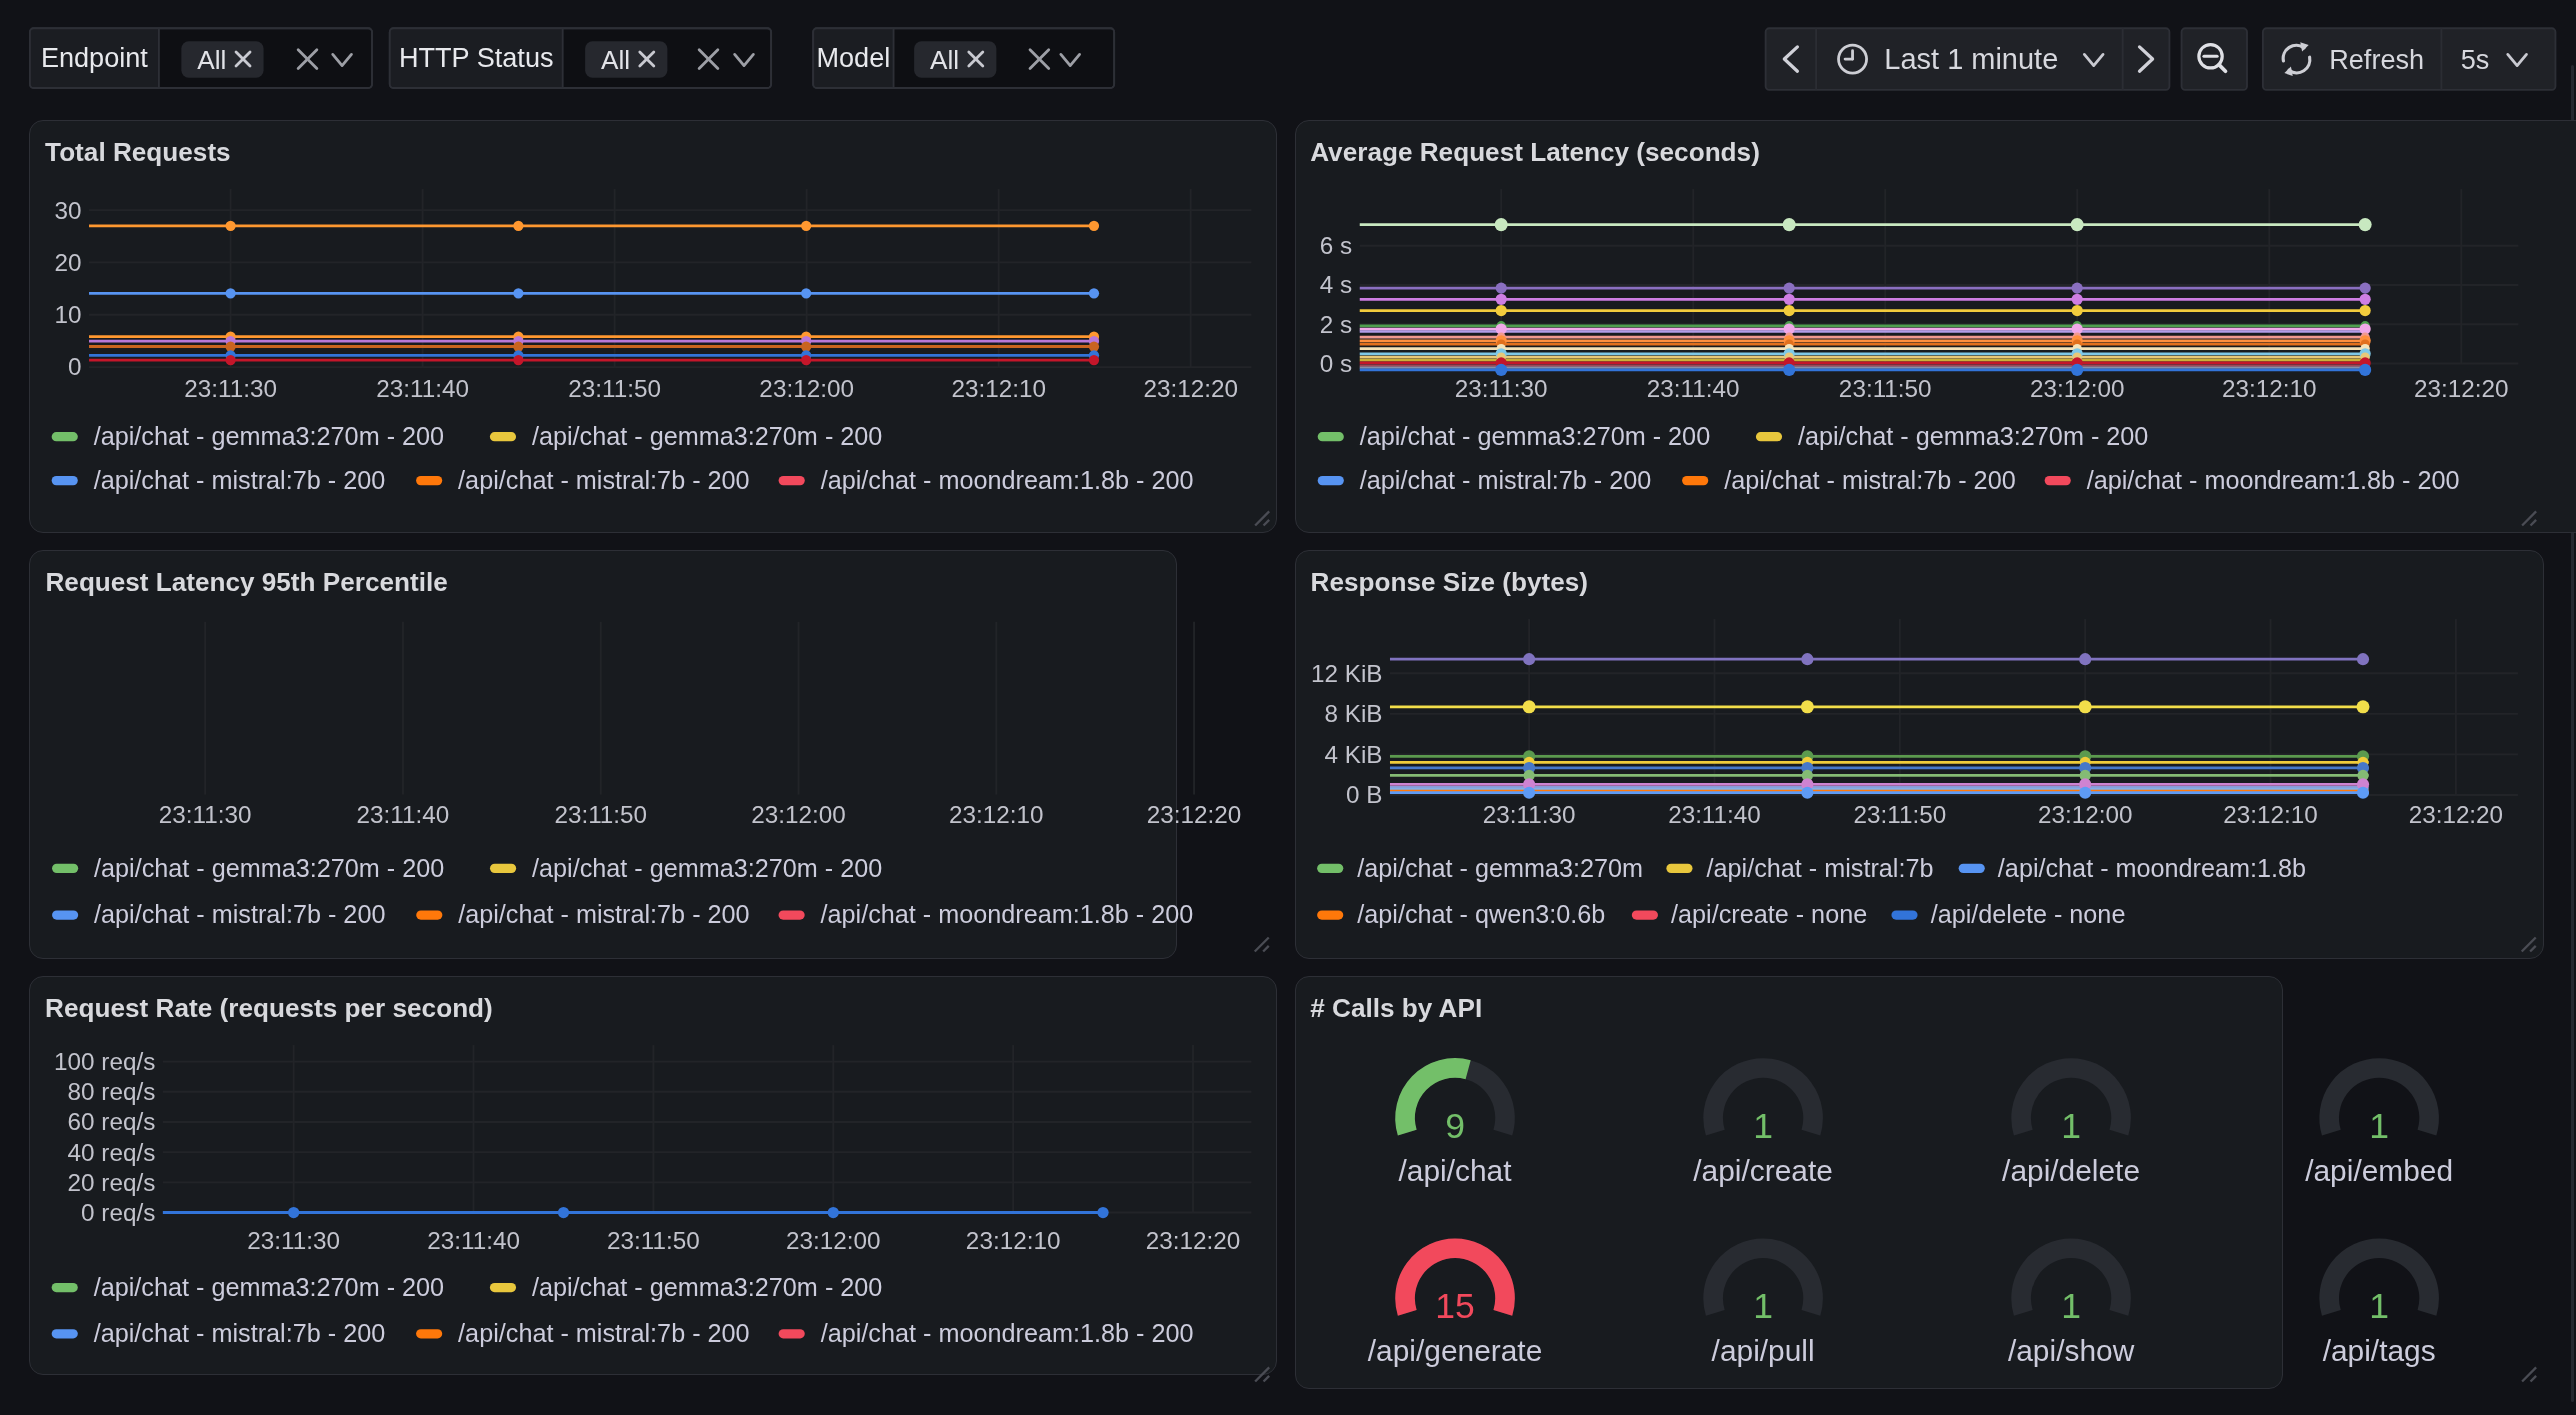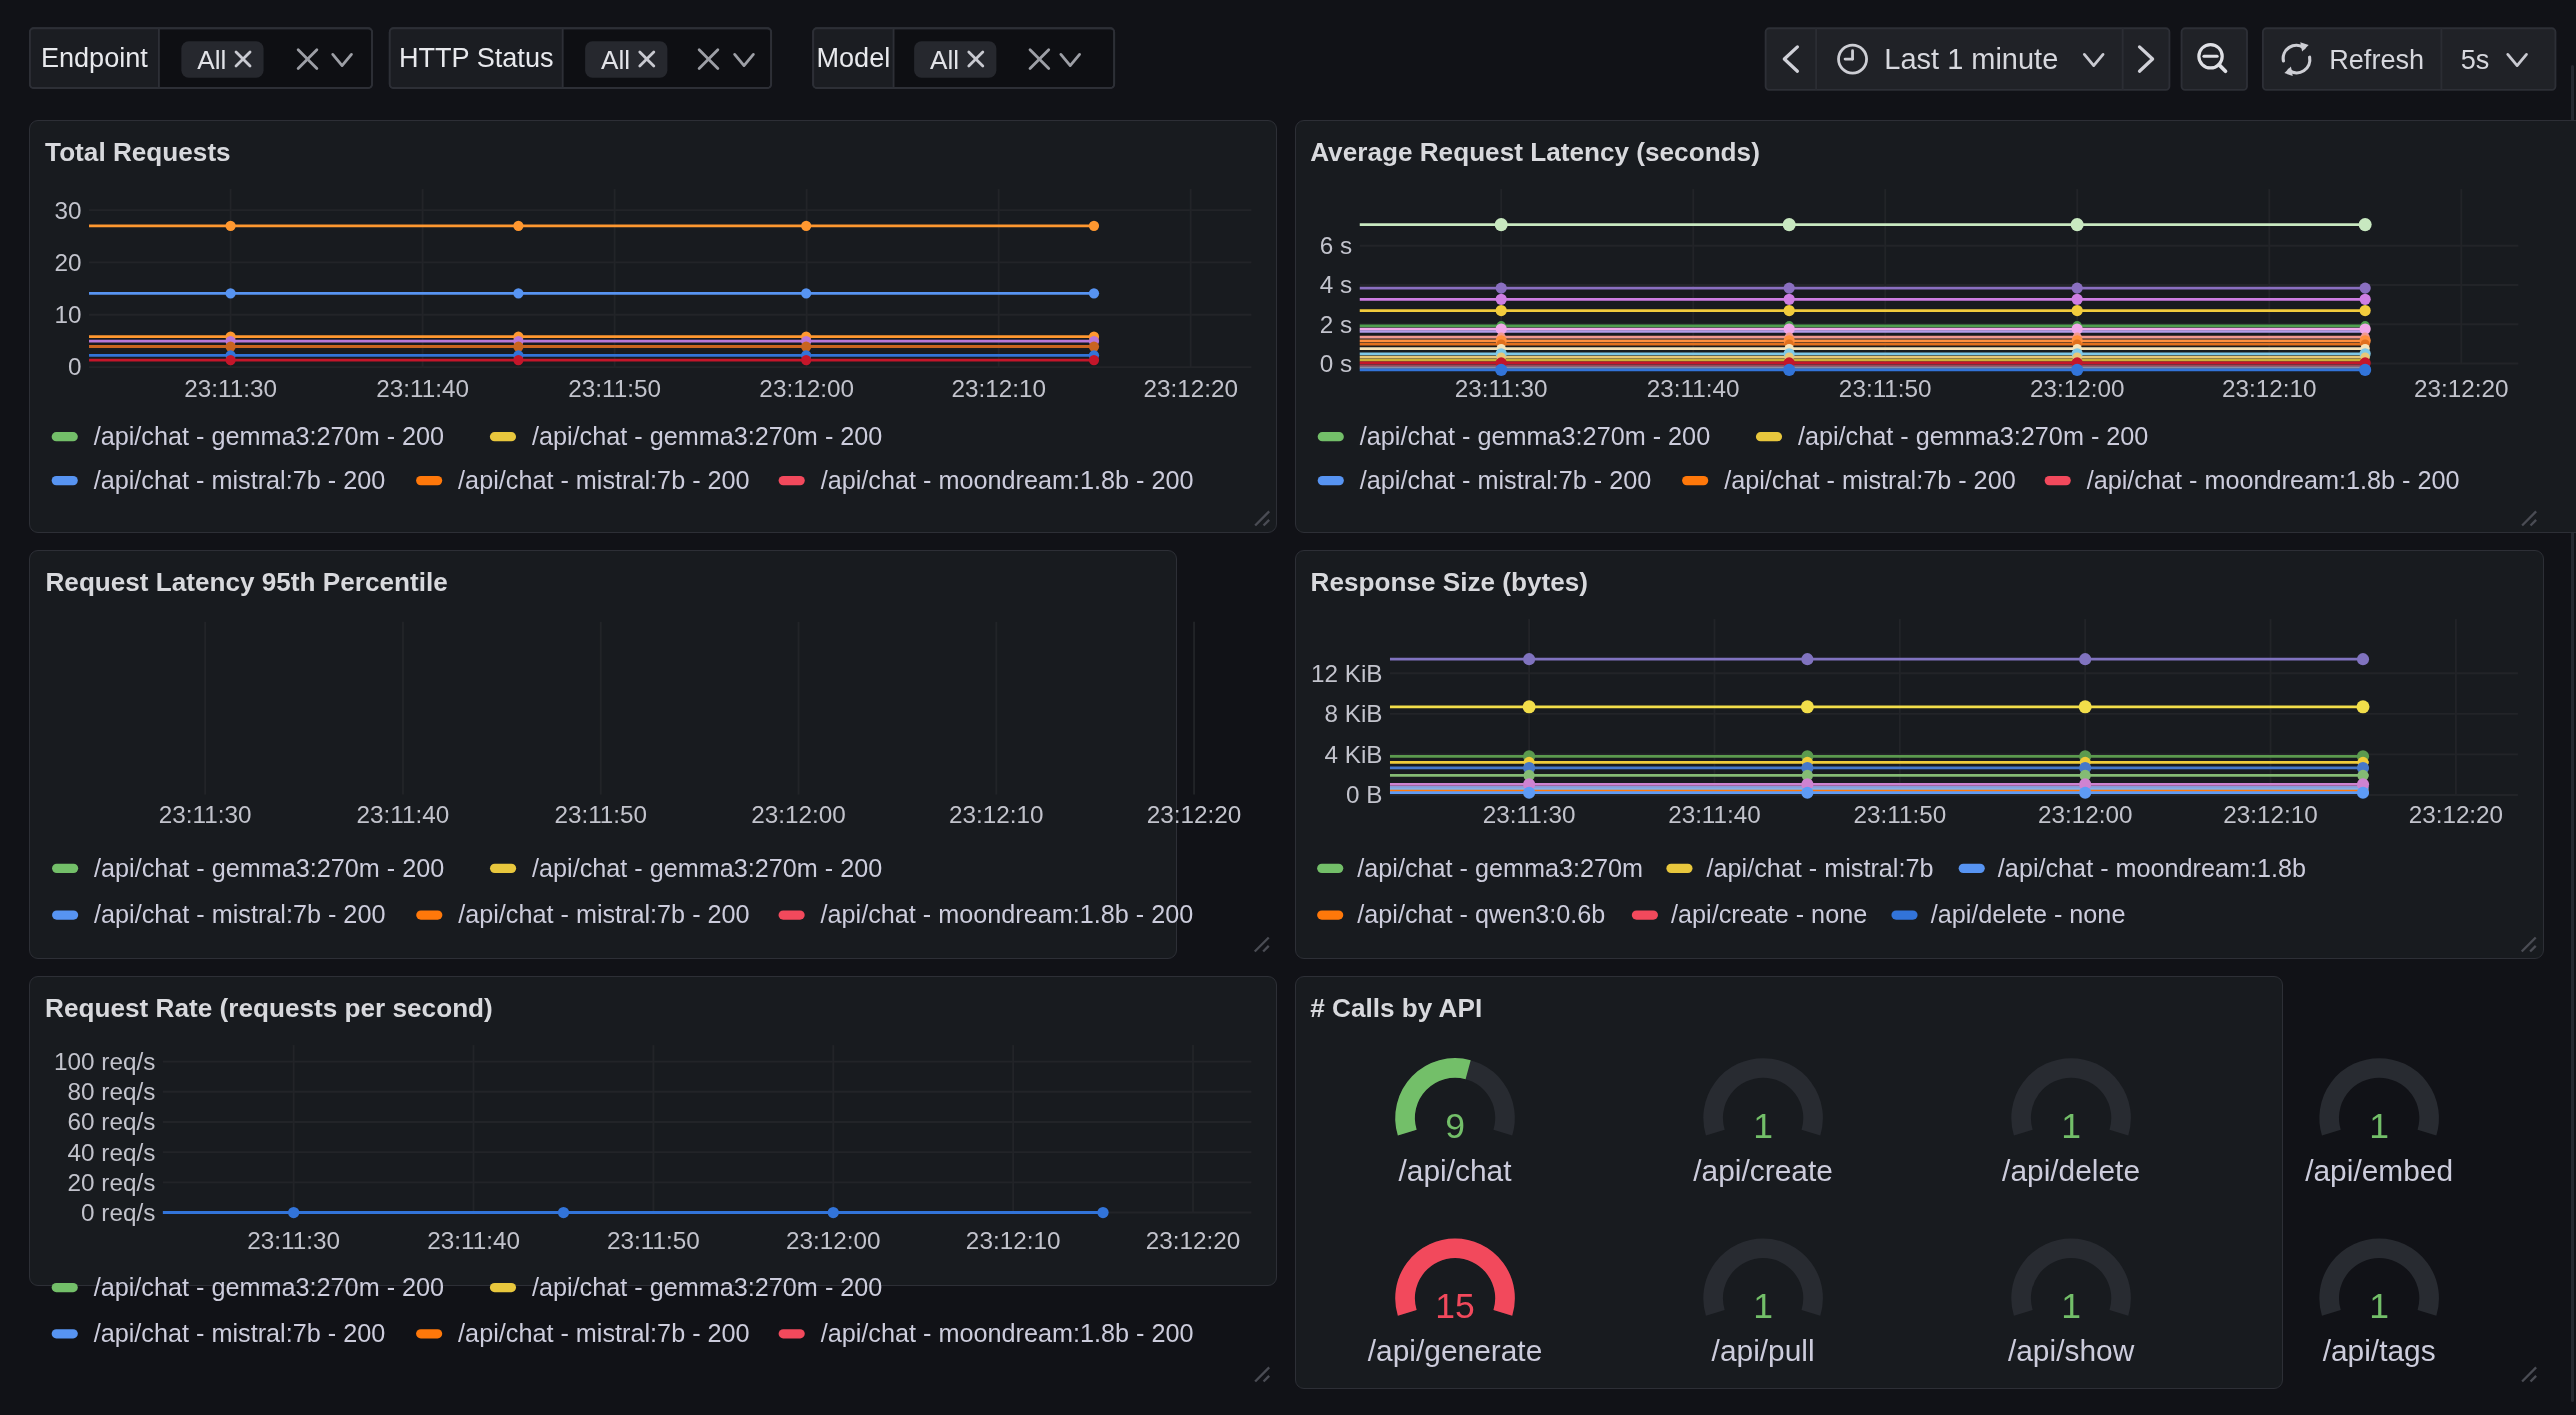--- a/index.html
+++ b/index.html
@@ -1,17 +1,17 @@
 <!DOCTYPE html>
 <html style="font-size:15px"><head><meta charset="utf-8">
 <style>
 * { margin:0; padding:0; box-sizing:border-box; }
 html,body { width:2576px; height:1415px; background:#111217; overflow:hidden; }
 body { font-family:"Liberation Sans", sans-serif; position:relative; }
-.panel { position:absolute; background:#181b1f; border:1.9px solid #2d2f36; border-radius:9px; }
+.panel { position:absolute; background:#181b1f; border:1.9px solid #2d2f36; border-radius:14px; }
 .panel svg { position:absolute; left:-1.9px; top:-1.9px; }
 svg text { font-family:"Liberation Sans", sans-serif; }
 .topbar { position:absolute; left:0; top:0; }
 </style></head>
 <body>
 <svg class="topbar" width="2576" height="120" viewBox="0 0 2756 128">
     <rect x="32" y="30" width="366" height="64" rx="4" fill="#0e0f13" stroke="#2d2f36" stroke-width="2"></rect>
     <path d="M 36 30 h 134 v 64 h -134 a 4 4 0 0 1 -4 -4 v -56 a 4 4 0 0 1 4 -4 z" fill="#1b1d22"></path>
     <rect x="32" y="30" width="366" height="64" rx="4" fill="none" stroke="#2d2f36" stroke-width="2"></rect>
     <line x1="170" y1="30" x2="170" y2="94" stroke="#2d2f36" stroke-width="2"></line>
@@ -359,21 +359,21 @@
       <rect x="24" y="387" width="28" height="10" rx="5" fill="#FF780A"></rect>
       <text x="67" y="401" font-size="27" fill="#ccccdc" text-anchor="start" font-weight="400">/api/chat - qwen3:0.6b</text>
       <rect x="361" y="387" width="28" height="10" rx="5" fill="#F2495C"></rect>
       <text x="403" y="401" font-size="27" fill="#ccccdc" text-anchor="start" font-weight="400">/api/create - none</text>
       <rect x="639" y="387" width="28" height="10" rx="5" fill="#3274D9"></rect>
       <text x="681" y="401" font-size="27" fill="#ccccdc" text-anchor="start" font-weight="400">/api/delete - none</text>
       <line x1="1314" y1="431" x2="1329" y2="416" stroke="#4a4c54" stroke-width="2.5"></line>
       <line x1="1323" y1="431" x2="1329" y2="425" stroke="#4a4c54" stroke-width="2.5"></line>
     </svg>
   </div>
-<div class="panel" style="left:29px;top:976px;width:1248px;height:310px">
+<div class="panel" style="left:29px;top:976px;width:1248px;height:399px">
     <svg width="1248" height="413" viewBox="0 0 1335 442">
       <text x="18" y="45" font-size="28" fill="#d8d9dd" text-anchor="start" font-weight="700">Request Rate (requests per second)</text>
       <line x1="144" y1="92.7" x2="1309" y2="92.7" stroke="#222428" stroke-width="2" opacity="1.0"></line>
       <text x="136" y="101.7" font-size="26" fill="#c2c3cc" text-anchor="end" font-weight="400">100 req/s</text>
       <line x1="144" y1="125" x2="1309" y2="125" stroke="#222428" stroke-width="2" opacity="1.0"></line>
       <text x="136" y="134" font-size="26" fill="#c2c3cc" text-anchor="end" font-weight="400">80 req/s</text>
       <line x1="144" y1="157.3" x2="1309" y2="157.3" stroke="#222428" stroke-width="2" opacity="1.0"></line>
       <text x="136" y="166.3" font-size="26" fill="#c2c3cc" text-anchor="end" font-weight="400">60 req/s</text>
       <line x1="144" y1="189.6" x2="1309" y2="189.6" stroke="#222428" stroke-width="2" opacity="1.0"></line>
       <text x="136" y="198.6" font-size="26" fill="#c2c3cc" text-anchor="end" font-weight="400">40 req/s</text>

